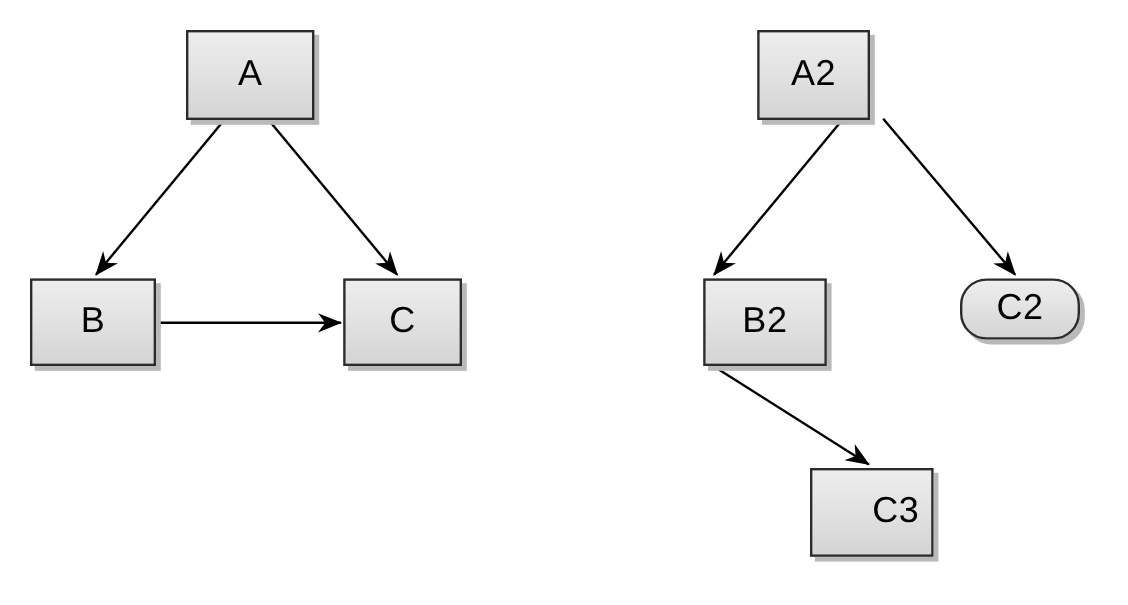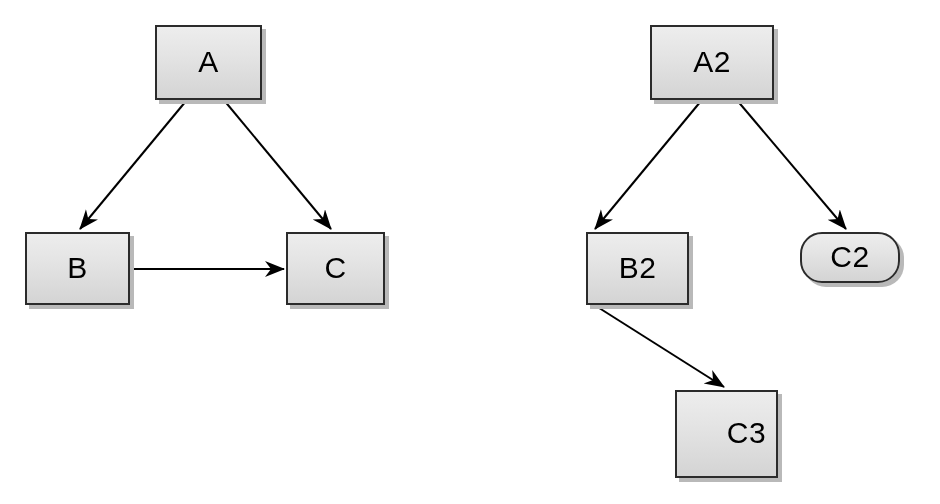--- a/index.html
+++ b/index.html
@@ -72,27 +72,27 @@
   <div id="nodes-group">
       <div class="node" style="left: 155px; top: 25px; width: 107px; height: 75px;">
         <span class="node-label">A</span>
       </div>
       <div class="node" style="left: 25px; top: 232px; width: 105px; height: 73px;">
         <span class="node-label">B</span>
       </div>
       <div class="node" style="left: 286px; top: 232px; width: 99px; height: 73px;">
         <span class="node-label">C</span>
       </div>
-      <div class="node" style="left: 650px; top: 25px; width: 124px; height: 75px; text-align: center;">
+      <div class="node" style="left: 631px; top: 25px; width: 94px; height: 75px; text-align: center;">
         <span class="node-label">A2</span>
       </div>
       <div class="node" style="left: 542px; top: 232px; width: 103px; height: 73px; margin-left: 44px;">
         <span class="node-label">B2</span>
       </div>
       <div class="node" style="left: 800px; top: 232px; width: 100px; height: 51px; border-radius: 22px;">
         <span class="node-label">C2</span>
       </div>
-      <div class="node" style="left: 675px; top: 390px; width: 103px; height: 88px; padding-left: 40px;">
+      <div class="node" style="left: 675px; top: 390px; width: 103px; height: 74px; padding-left: 40px;">
         <span class="node-label">C3</span>
       </div>
     </div>
 
 </div>
 
 </body></html>

